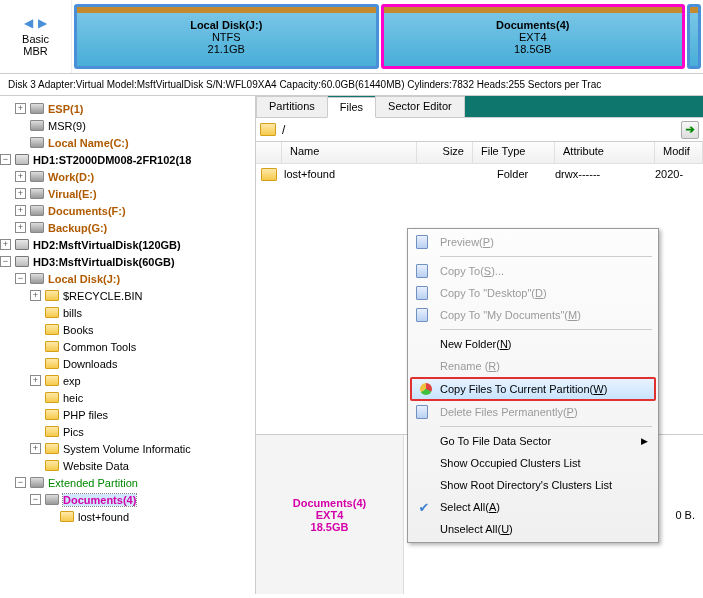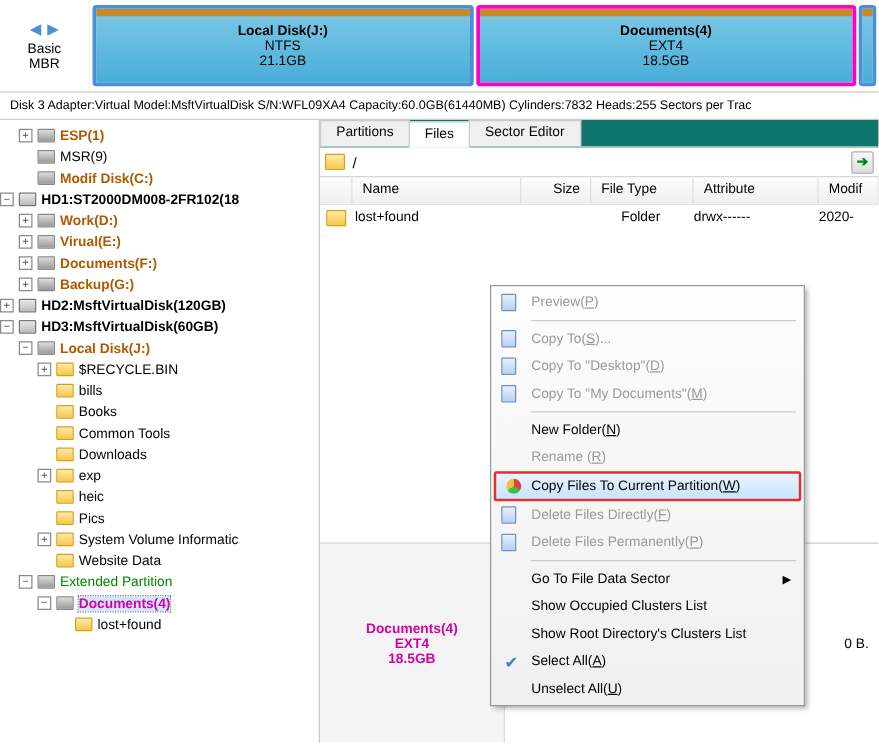--- a/index.html
+++ b/index.html
@@ -52,21 +52,21 @@
 .file-row .folder-icon{width:16px;height:13px;background:linear-gradient(#ffe9a8,#f5c94a);border:1px solid #d4a017;border-radius:1px;margin:0 5px}
 .fr-name{flex:1;padding-left:2px}
 .fr-size{width:56px}
 .fr-type{width:58px}
 .fr-attr{width:100px}
 .fr-mod{width:48px}
 .bottom-panel{height:160px;border-top:1px solid #ccc;display:flex}
 .bp-left{width:148px;background:#f4f4f4;border-right:1px solid #ddd;display:flex;flex-direction:column;align-items:center;justify-content:center;color:#d400a8}
 .bp-left div{font-size:11px;font-weight:bold}
 .bp-right{flex:1;padding:8px;white-space:nowrap;overflow:hidden;display:flex;align-items:center}
-.context-menu{position:absolute;left:392px;top:228px;width:252px;background:linear-gradient(#fdfdfd,#f0f0f0);border:1px solid #9a9a9a;box-shadow:2px 2px 4px rgba(0,0,0,0.3);padding:2px}
+.context-menu{position:absolute;left:407px;top:228px;width:252px;background:linear-gradient(#fdfdfd,#f0f0f0);border:1px solid #9a9a9a;box-shadow:2px 2px 4px rgba(0,0,0,0.3);padding:2px}
 .cm-item{display:flex;align-items:center;height:22px;padding:0 8px 0 30px;position:relative;color:#000;cursor:default}
 .cm-item.disabled{color:#9a9a9a}
 .cm-item.highlighted{background:linear-gradient(#e8f3ff,#c8e4ff);border:2px solid #e03030;border-radius:2px;padding:0 18px 0 28px;height:24px}
 .cm-item .cm-icon{position:absolute;left:6px;width:16px;height:16px;display:flex;align-items:center;justify-content:center}
 .cm-sep{height:1px;background:#ccc;margin:3px 4px 3px 30px}
 .cm-item .arrow{margin-left:auto;font-size:9px}
 .cm-icon.doc{background:linear-gradient(#e8f0ff,#b8d0f0);border:1px solid #7090c0;border-radius:1px;width:12px;height:14px}
 .cm-icon.pie::before{content:"";width:12px;height:12px;border-radius:50%;background:conic-gradient(#e04040 0 33%,#40c040 33% 66%,#f0c040 66% 100%);display:block}
 .cm-icon.check{color:#4080d0;font-size:13px}
 u{text-decoration:underline}
@@ -115,21 +115,21 @@
     <div class="tree-item">
         <span class="spacer"></span>
         <span class="spacer" style="width:15px"></span>
         <span class="drive-icon"></span>
         <span class="label">MSR(9)</span>
       </div>
     <div class="tree-item">
         <span class="spacer"></span>
         <span class="spacer" style="width:15px"></span>
         <span class="drive-icon"></span>
-        <span class="label brown">Modif Disk(C:)</span>
+        <span class="label brown">Local Name(C:)</span>
       </div>
     <div class="tree-item">
         <span class="expander">−</span>
         <span class="hdd-icon"></span>
         <span class="label bold">HD1:ST2000DM008-2FR102(18</span>
       </div>
     <div class="tree-item">
         <span class="spacer"></span>
         <span class="expander">+</span>
         <span class="drive-icon"></span>
@@ -210,20 +210,27 @@
         <span class="expander">+</span>
         <span class="folder-icon"></span>
         <span class="label">exp</span>
       </div>
     <div class="tree-item">
         <span class="spacer"></span>
         <span class="spacer"></span>
         <span class="spacer"></span>
         <span class="folder-icon"></span>
         <span class="label">heic</span>
+      </div>
+    <div class="tree-item">
+        <span class="spacer"></span>
+        <span class="spacer"></span>
+        <span class="spacer"></span>
+        <span class="folder-icon"></span>
+        <span class="label">PHP files</span>
       </div>
     <div class="tree-item">
         <span class="spacer"></span>
         <span class="spacer"></span>
         <span class="spacer"></span>
         <span class="folder-icon"></span>
         <span class="label">Pics</span>
       </div>
     <div class="tree-item">
         <span class="spacer"></span>
@@ -328,24 +335,20 @@
     </div>
   <div class="cm-item disabled">
       <span>Rename (<u>R</u>)</span>
     </div>
   <div class="cm-item highlighted">
       <span class="cm-icon pie"></span>
       <span>Copy Files To Current Partition(<u>W</u>)</span>
     </div>
   <div class="cm-item disabled">
       <span class="cm-icon doc"></span>
-      <span>Delete Files Directly(<u>F</u>)</span>
-    </div>
-  <div class="cm-item disabled">
-      <span class="cm-icon doc"></span>
       <span>Delete Files Permanently(<u>P</u>)</span>
     </div>
   <div class="cm-sep"></div>
   <div class="cm-item">
       <span>Go To File Data Sector</span>
       <span class="arrow">▶</span>
     </div>
   <div class="cm-item">
       <span>Show Occupied Clusters List</span>
     </div>

